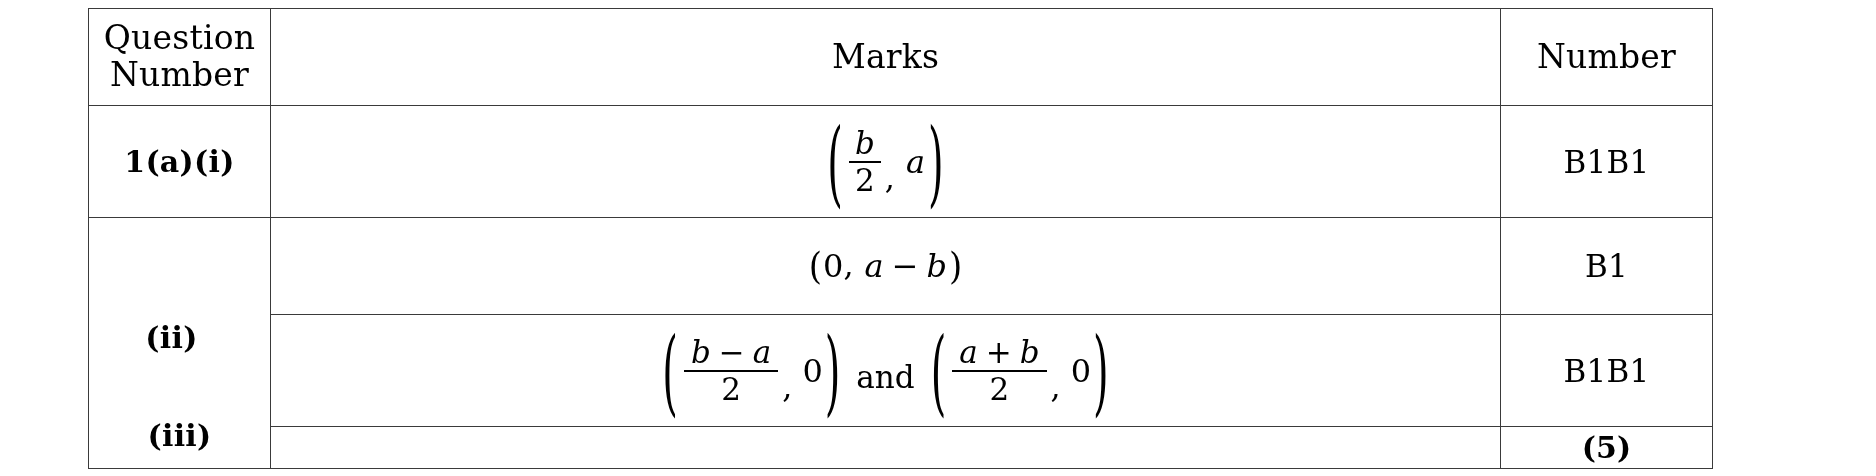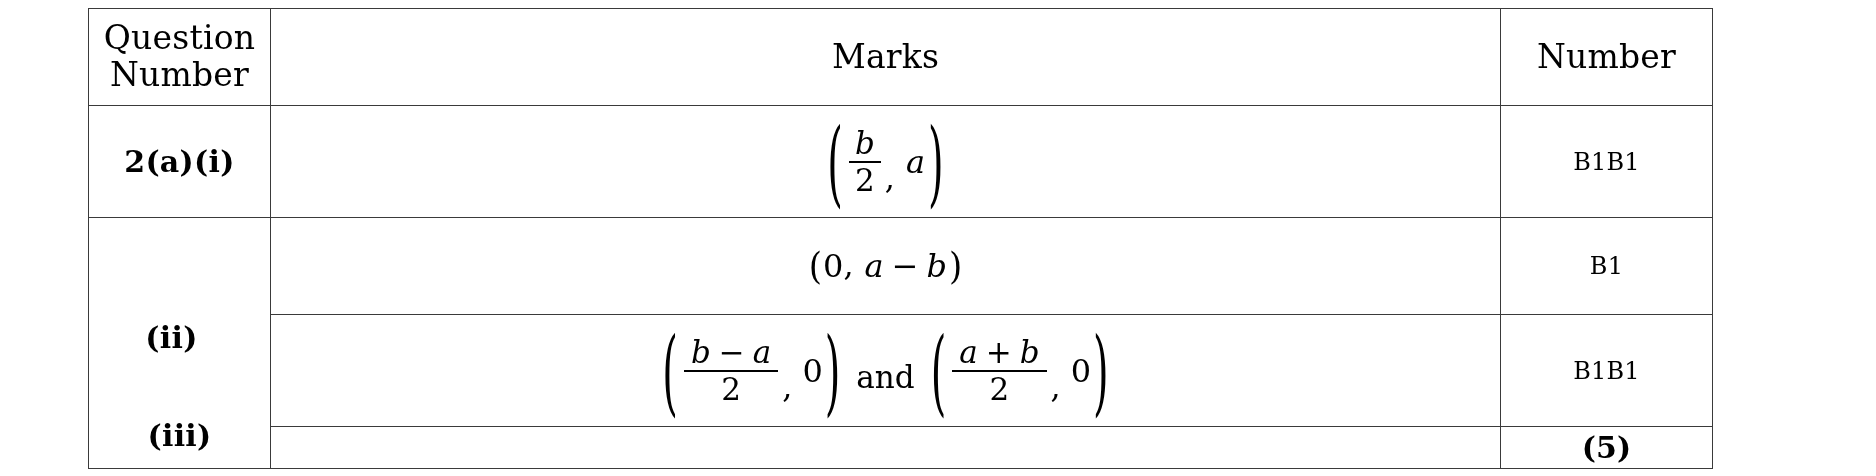--- a/index.html
+++ b/index.html
@@ -68,21 +68,21 @@
   
   .cell-qnum-merged {
     vertical-align: top;
     position: relative;
   }
   .qnum-ii  { position: absolute; left: 0; right: 16px; top: 102px; }
   .qnum-iii { position: absolute; left: 0; right: 0; top: 200px; text-align: center; }
 
   
   .marks {
-    font-size: 24px;
+    font-size: 31px;
     letter-spacing: .2px;
   }
   .marks-total {
     font-size: 30px;
     font-weight: bold;
   }
 
   
   .math {
     font-size: 32px;
@@ -191,21 +191,21 @@
         <td>
           <div class="hdr-text">Marks</div>
         </td>
         <td>
           <div class="hdr-text">Number</div>
         </td>
       </tr>
 
       <tr class="h-r1">
         <td class="cell-qnum-top" rowspan="1">
-          <span class="qnum">2(a)(i)</span>
+          <span class="qnum">1(a)(i)</span>
         </td>
 
         <td>
           <div class="scheme-cell-inner">
             <span class="math">
               <span class="paren">(</span>
               <span class="frac">
                 <span class="num mi">b</span>
                 <span class="den">2</span>
               </span>

